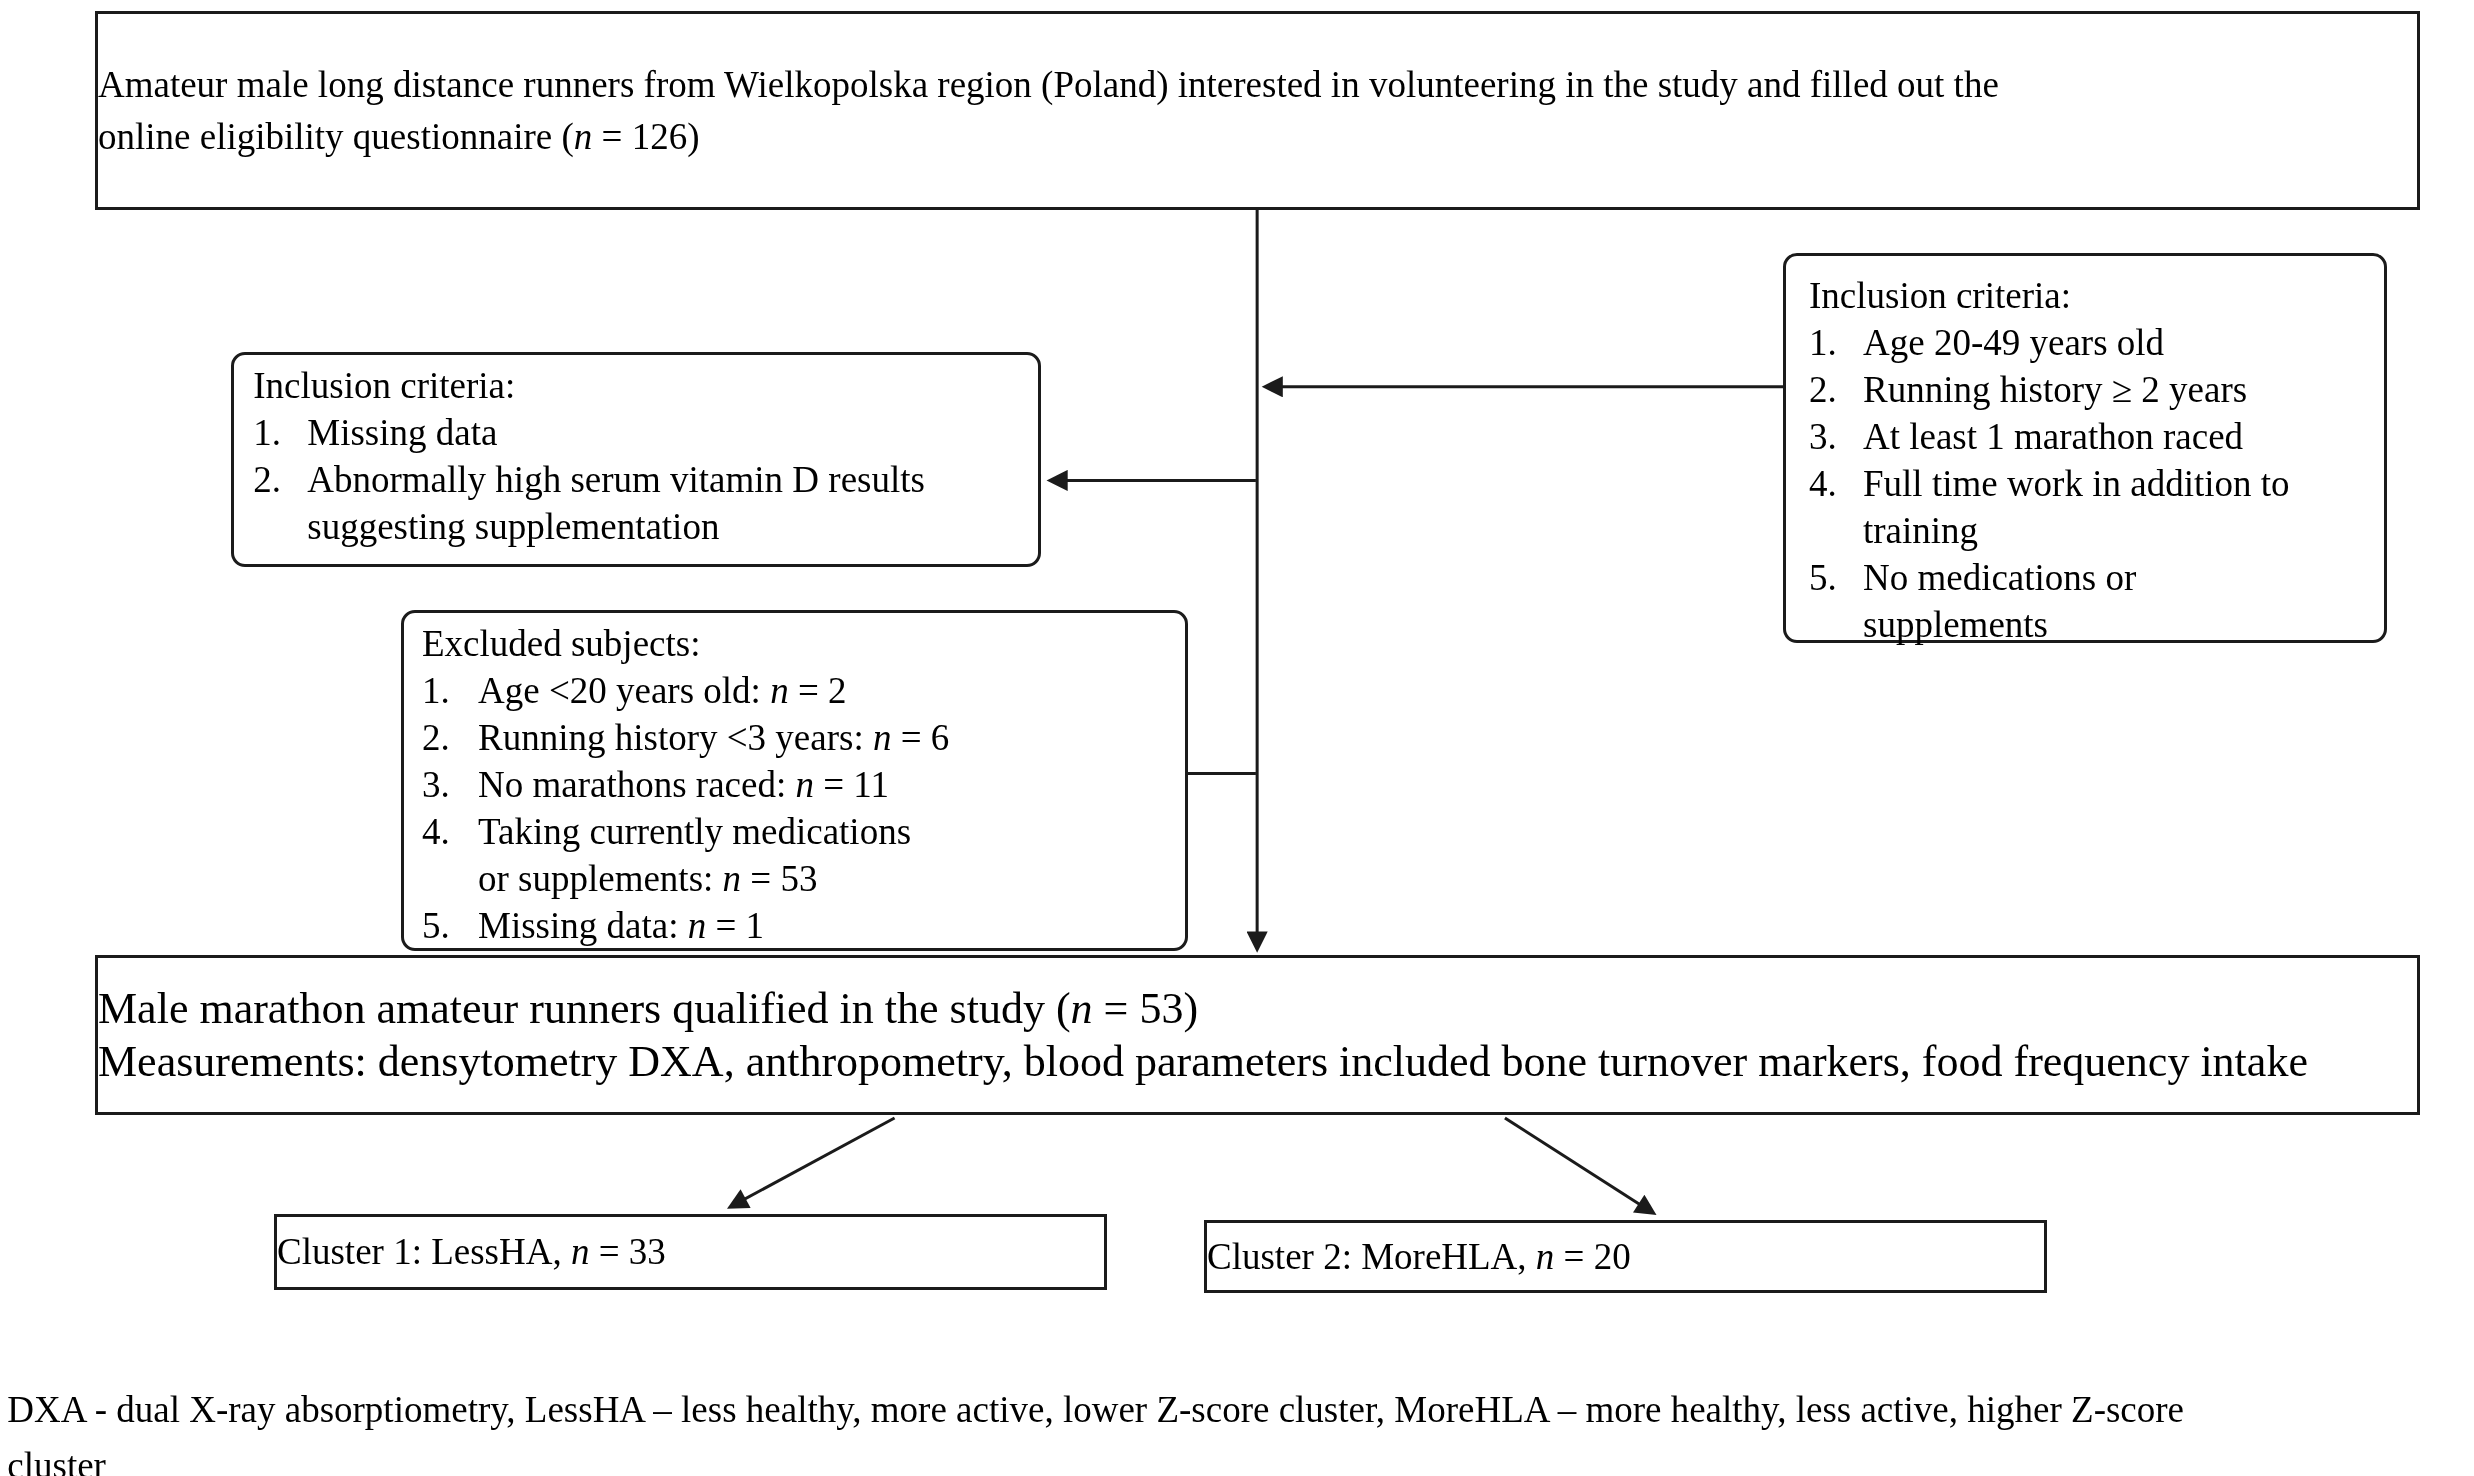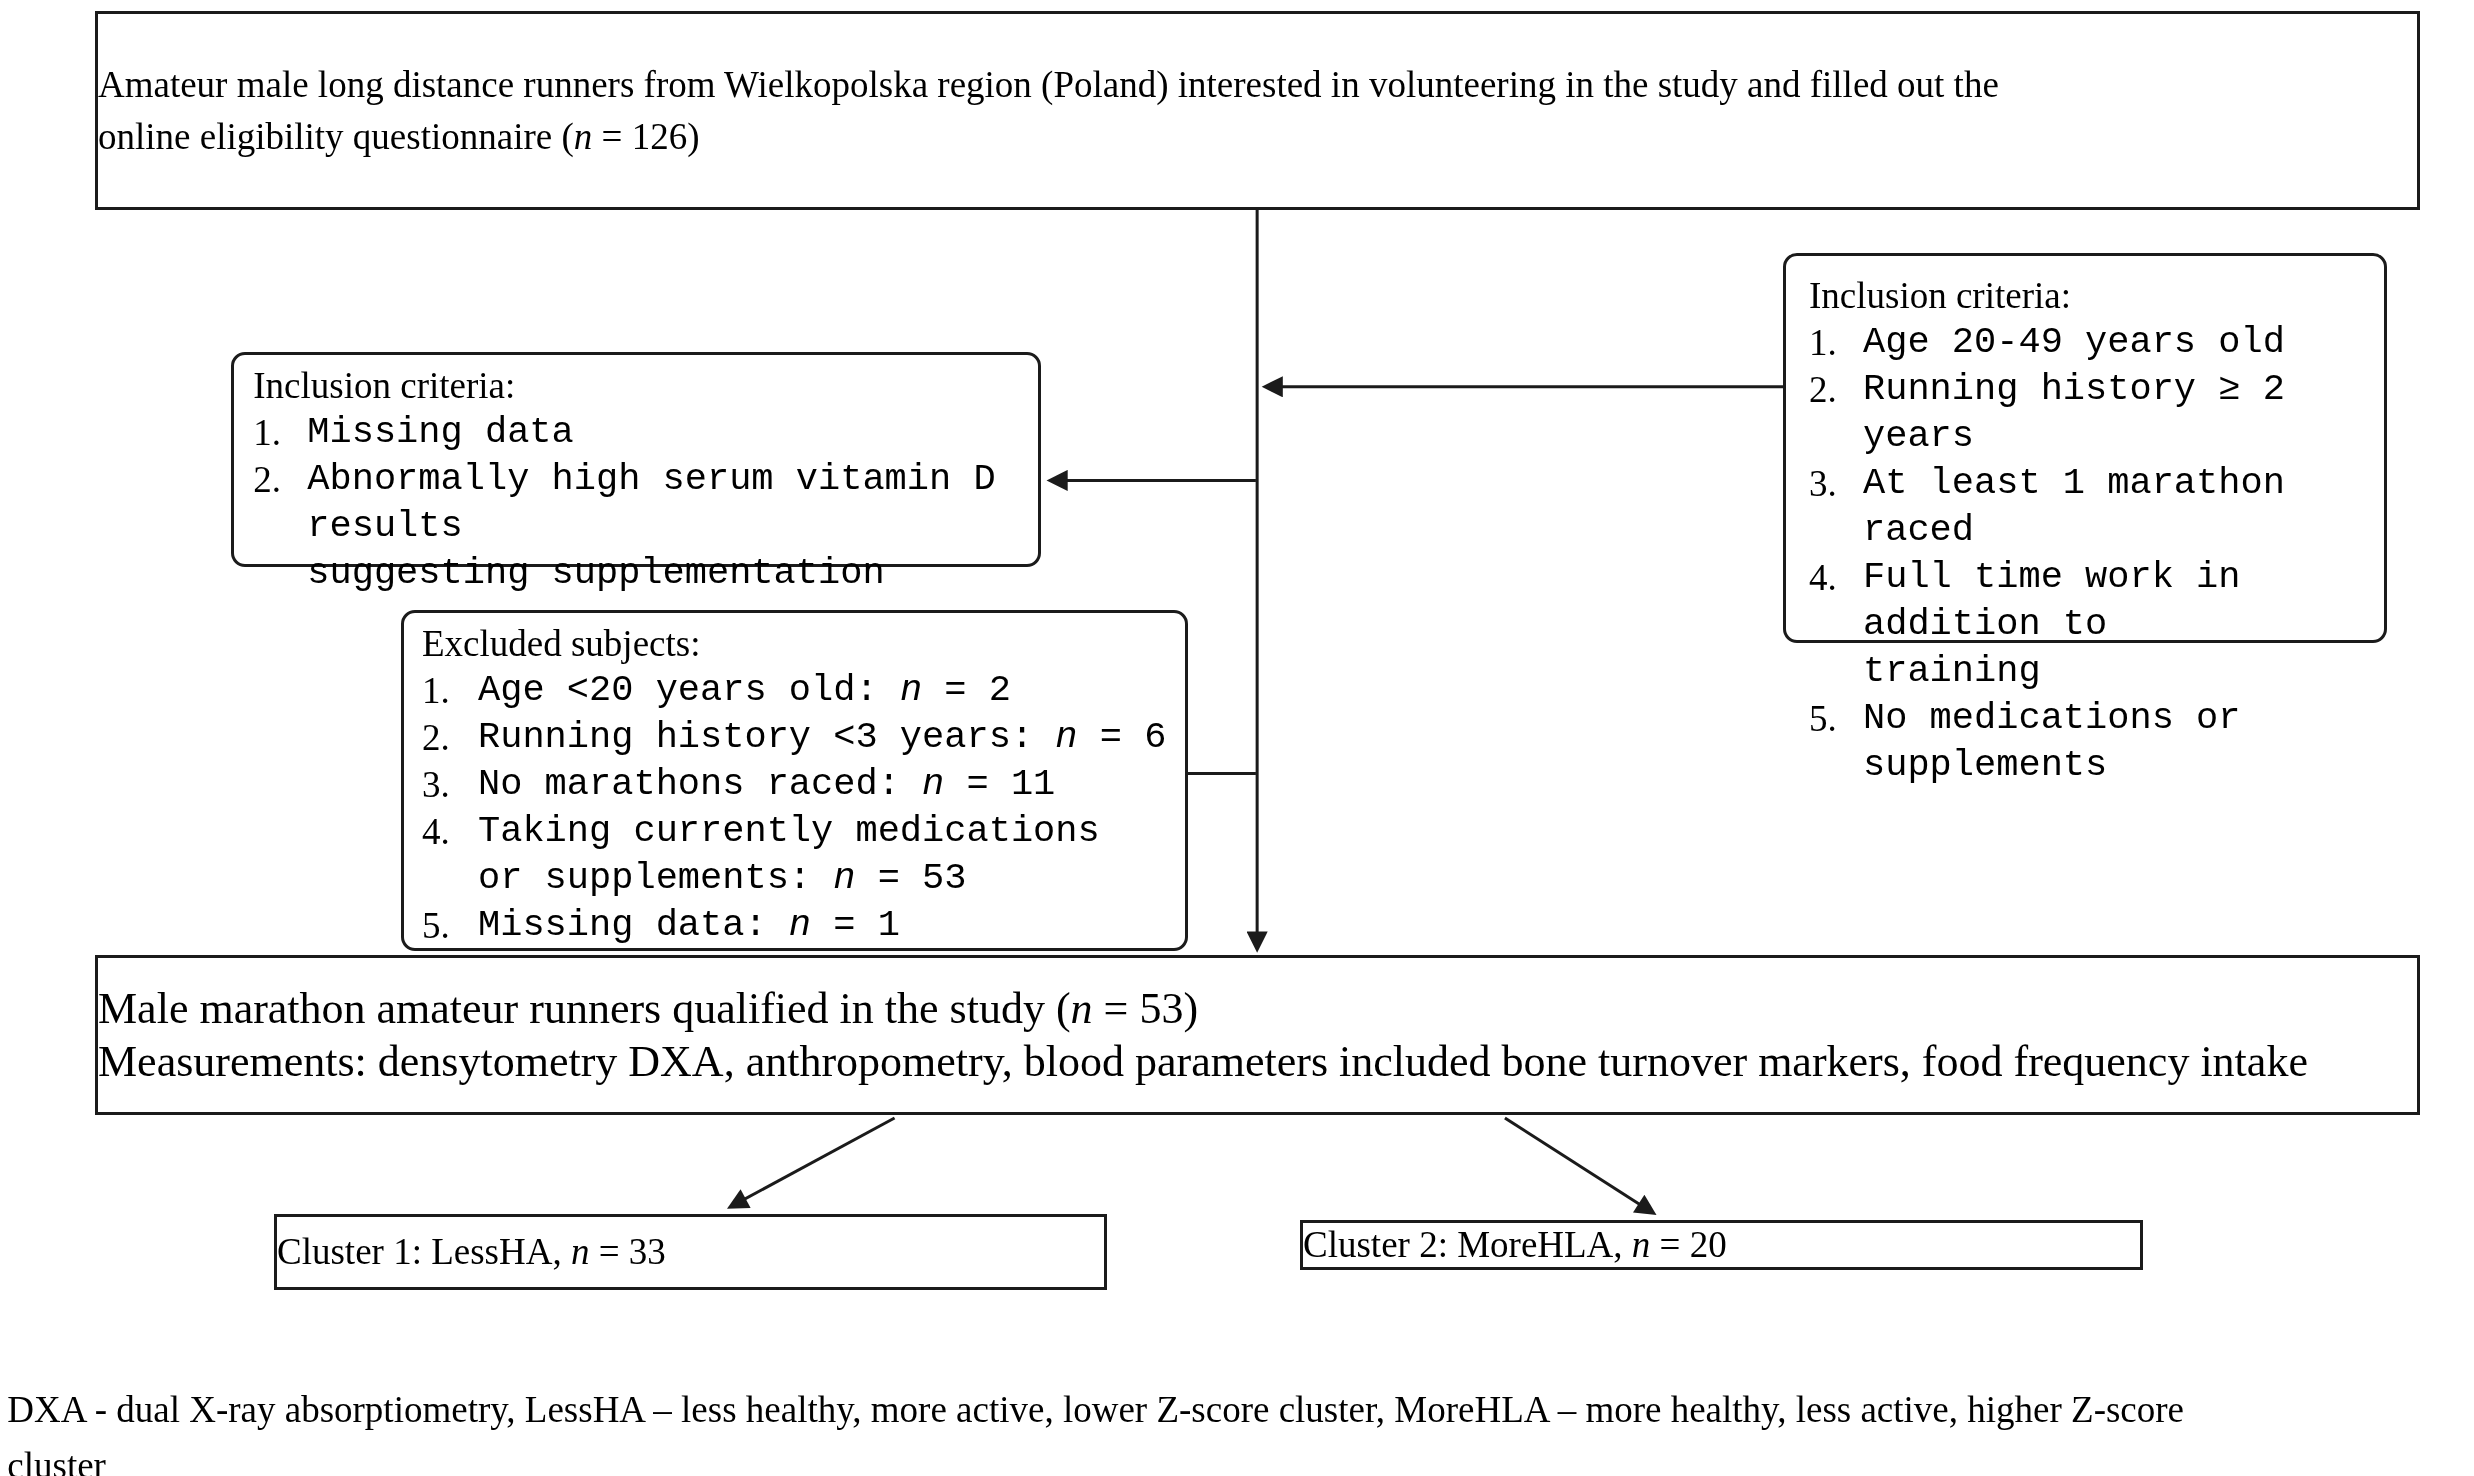--- a/index.html
+++ b/index.html
@@ -10,21 +10,21 @@
   .box{position:absolute;border:3px solid #1b1b1b;background:#ffffff;box-sizing:border-box;}
   .center-box{display:flex;flex-direction:column;justify-content:center;align-items:flex-start;}
   .center-box .ln{white-space:nowrap;text-align:center;}
   .top-box .ln{font-size:37px;line-height:52px;}
   .qualified-box .ln{font-size:44px;line-height:53px;}
   .cluster-box .ln{font-size:37px;line-height:42px;}
   .list-box{font-size:37px;line-height:47px;border-radius:14px;}
   .list-box .title{white-space:nowrap;}
   .list-box .li{display:flex;}
   .list-box .li .n{flex:none;}
-  .list-box .li .t{flex:1;font-family:Liberation Mono, monospace;}
+  .list-box .li .t{flex:1;}
   .inclusion-box{padding:16.3px 8.5px 0 23px;}
   .inclusion-box .li .n{width:54px;}
   .exclusion-box{padding:7.3px 8.5px 0 19.3px;}
   .exclusion-box .li .n{width:54px;}
   .excluded-box{padding:7.3px 8.5px 0 18px;}
   .excluded-box .li .n{width:56px;}
   .footnote{position:absolute;left:7.3px;top:1382px;width:2466px;
             font-size:37px;line-height:56px;}
   .footnote .ln{white-space:nowrap;}
   i{font-style:italic;}
@@ -114,21 +114,21 @@
   </div>
 
   <div class="box center-box qualified-box" style="left:95px;top:955px;width:2325px;height:160px;">
     <div class="ln">Male marathon amateur runners qualified in the study (<i>n</i> = 53)</div>
     <div class="ln">Measurements: densytometry DXA, anthropometry, blood parameters included bone turnover markers, food frequency intake</div>
   </div>
 
   <div class="box center-box cluster-box" style="left:274px;top:1214px;width:833px;height:76px;">
     <div class="ln">Cluster 1: LessHA, <i>n</i> = 33</div>
   </div>
-  <div class="box center-box cluster-box" style="left:1300px;top:1220px;width:843px;height:50px;">
+  <div class="box center-box cluster-box" style="left:1204px;top:1220px;width:843px;height:73px;">
     <div class="ln">Cluster 2: MoreHLA, <i>n</i> = 20</div>
   </div>
 
   <div class="footnote">
     <div class="ln">DXA - dual X-ray absorptiometry, LessHA – less healthy, more active, lower Z-score cluster, MoreHLA – more healthy, less active, higher Z-score</div>
     <div class="ln">cluster</div>
   </div>
 
 </div>
 

